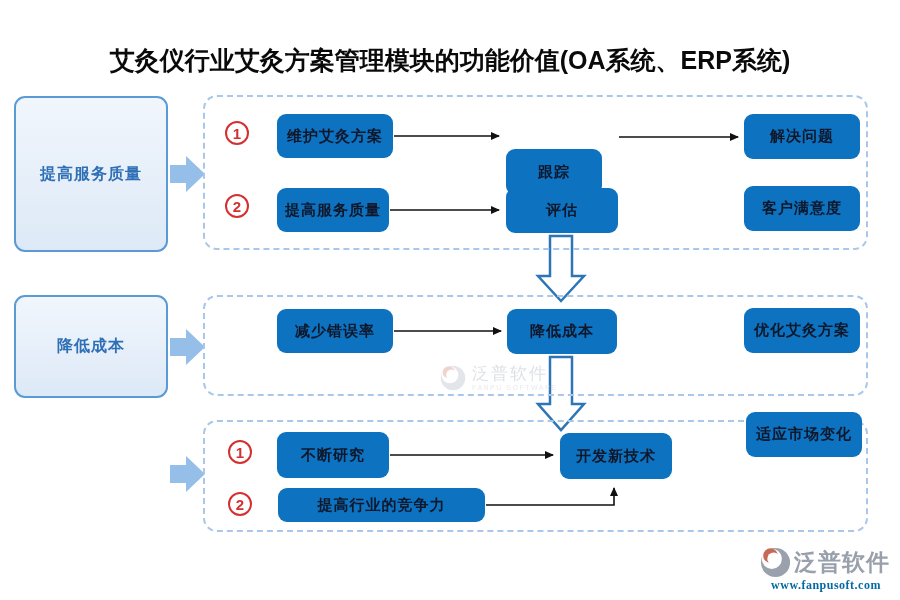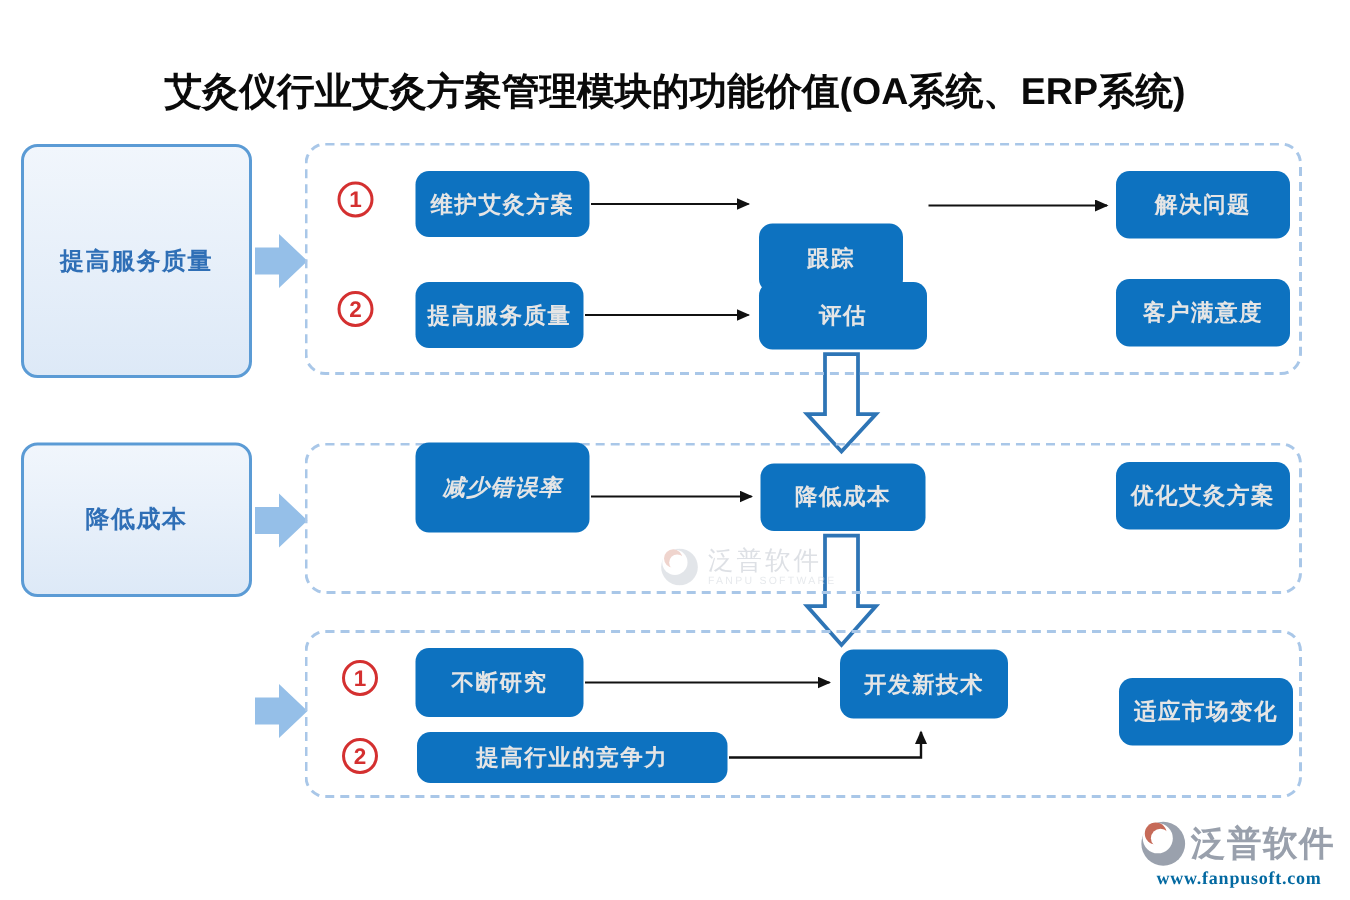--- a/index.html
+++ b/index.html
@@ -43,37 +43,37 @@
     color: #d43030; font-weight: bold; font-size: 15px;
     display: flex; align-items: center; justify-content: center;
     background: #fff;
   }
   #bg1 { left: 225px; top: 121px; }
   #bg2 { left: 225px; top: 194px; }
   #bg3 { left: 228px; top: 440px; }
   #bg4 { left: 228px; top: 492px; }
 
   .btn {
-    position: absolute; background: #0d72c0; color: #e5e5e5;
+    position: absolute; background: #0d72c0; color: #0f172a;
     border-radius: 9px; font-weight: bold; font-size: 15px;
     display: flex; align-items: center; justify-content: center;
     letter-spacing: 1px; text-align: center;
   }
   #b1  { left: 277px; top: 114px; width: 116px; height: 44px; }
   #b2  { left: 506px; top: 114px; width: 96px; height: 46px; margin-top: 35px; }
   #b3  { left: 744px; top: 114px; width: 116px; height: 45px; }
   #b4  { left: 277px; top: 188px; width: 112px; height: 44px; }
   #b5  { left: 506px; top: 188px; width: 112px; height: 45px; }
   #b6  { left: 744px; top: 186px; width: 116px; height: 45px; }
-  #b7  { left: 277px; top: 295px; width: 116px; height: 60px; font-style: italic; }
+  #b7  { left: 277px; top: 309px; width: 116px; height: 44px; }
   #b8  { left: 507px; top: 309px; width: 110px; height: 45px; }
   #b9  { left: 744px; top: 308px; width: 116px; height: 45px; }
   #b10 { left: 277px; top: 432px; width: 112px; height: 46px; }
   #b11 { left: 560px; top: 433px; width: 112px; height: 46px; }
-  #b12 { left: 746px; top: 452px; width: 116px; height: 45px; }
+  #b12 { left: 746px; top: 412px; width: 116px; height: 45px; }
   #b13 { left: 278px; top: 488px; width: 207px; height: 34px; }
 
   #watermark {
     position: absolute; left: 440px; top: 365px;
     display: flex; align-items: center; gap: 6px;
     opacity: 0.55;
   }
   #watermark .wm-text { display: flex; flex-direction: column; line-height: 1; }
   #watermark .wm-name { font-size: 17px; color: #c3c8d0; letter-spacing: 2px; }
   #watermark .wm-sub  { font-size: 7px; color: #d3d8de; letter-spacing: 1.5px; margin-top: 2px; }

